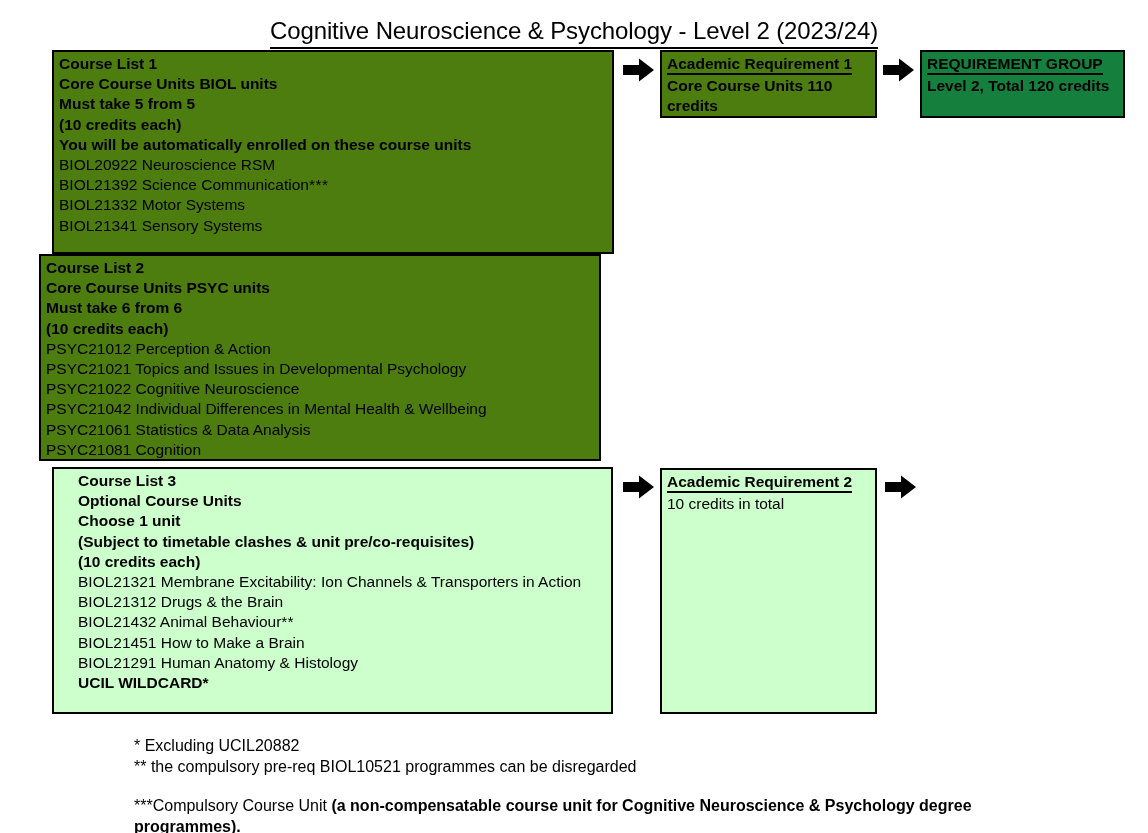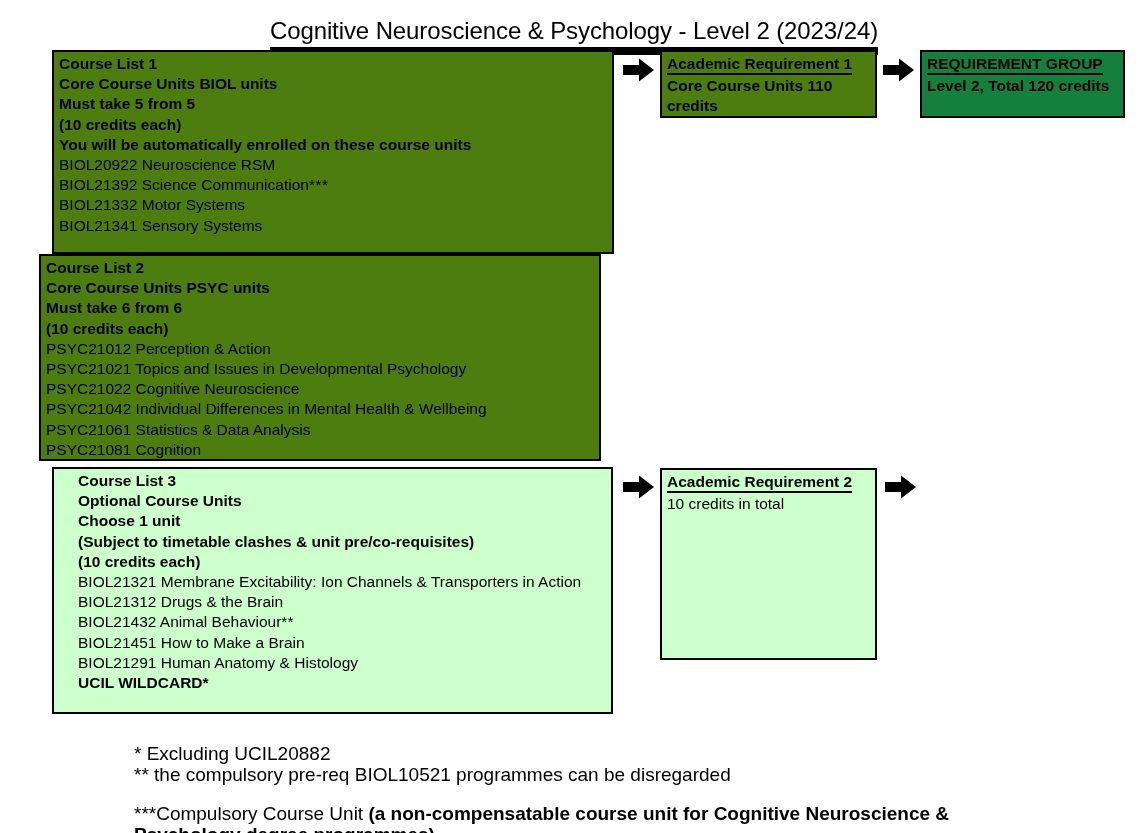--- a/index.html
+++ b/index.html
@@ -21,21 +21,21 @@
     left: 0;
     top: 0;
     width: 1148px;
     text-align: center;
     font-size: 24px;
     font-weight: normal;
     line-height: 30px;
     letter-spacing: -0.1px;
   }
   #page-title .tu {
-    border-bottom: 8px solid #000000;
+    border-bottom: 2px solid #000000;
     padding-bottom: 1px;
     display: inline-block;
   }
 
   .box {
     position: absolute;
     border: 2px solid #000000;
     box-sizing: border-box;
     padding: 2px 4px 2px 5px;
     font-size: 15.5px;
@@ -51,21 +51,21 @@
   .blue   { background: #15803d; }
 
   
   #course-list-1 { left: 52px;  top: 50px;  width: 562px; height: 204px; }
   #course-list-2 { left: 39px;  top: 254px; width: 562px; height: 207px; }
   #course-list-3 { left: 52px;  top: 467px; width: 561px; height: 247px; padding-left: 24px; }
 
   
   #academic-requirement-1 { left: 660px; top: 50px;  width: 217px; height: 68px; }
   #requirement-group      { left: 920px; top: 50px;  width: 205px; height: 68px; }
-  #academic-requirement-2 { left: 660px; top: 468px; width: 217px; height: 192px; }
+  #academic-requirement-2 { left: 660px; top: 468px; width: 217px; height: 246px; }
 
   .hd {
     font-weight: bold;
     display: inline-block;
     border-bottom: 2px solid #000;
     line-height: 18px;
     padding-bottom: 0px;
     margin-bottom: 1px;
   }
 
@@ -76,23 +76,22 @@
   }
   .arrow svg { display: block; }
   #arrow-cl1-to-ar1 { left: 622px; top: 57px; }
   #arrow-ar1-to-rg  { left: 882px; top: 57px; }
   #arrow-cl3-to-ar2 { left: 622px; top: 474px; }
   #arrow-ar2-out    { left: 884px; top: 474px; }
 
   .footnotes {
     position: absolute;
     left: 134px;
-    font-size: 19px;
+    font-size: 16px;
     line-height: 20.5px;
-    margin-top: 8px;
   }
   #footnote-block-1 { top: 736px; }
   #footnote-block-2 { top: 796px; width: 900px; }
 
   sup { font-size: 0.68em; vertical-align: super; line-height: 0; }
   .stars { letter-spacing: 0.5px; }
 </style>
 </head>
 <body>
 

